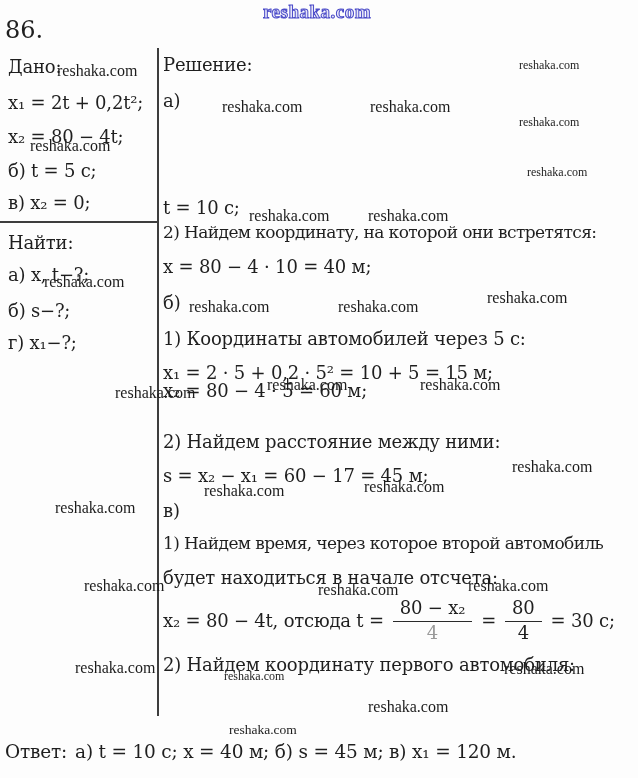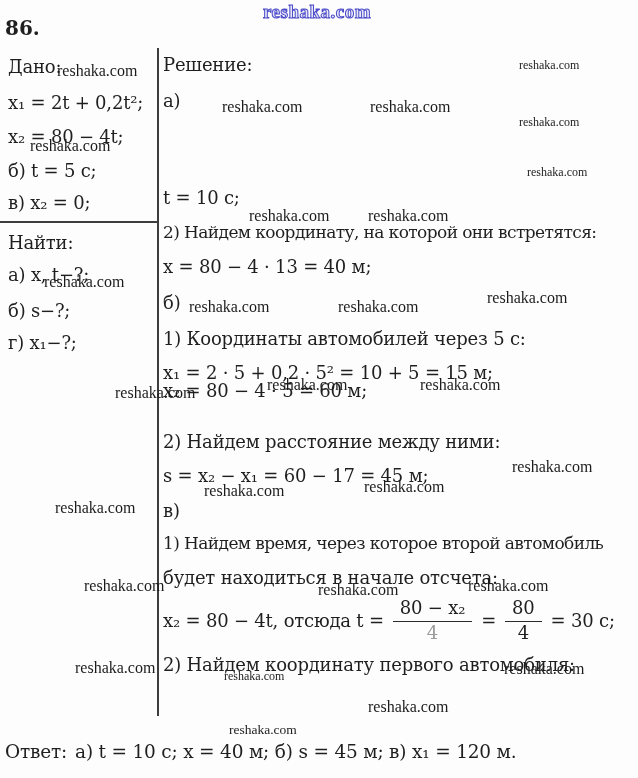--- a/index.html
+++ b/index.html
@@ -1,20 +1,20 @@
 <!DOCTYPE html>
 <html><head>
 <meta charset="utf-8">
 <style>
   html,body { margin:0; padding:0; background:#fff; }
   .sheet {
     position:relative; width:638px; height:778px; background:#fdfdfd;
     font-family:"DejaVu Serif","Liberation Serif",serif; color:#1f1f1f; overflow:hidden;
   }
-  .probnum { position:absolute; top:16px; left:5px; font-weight:bold; font-size:20px; }
+  .probnum { position:absolute; top:16px; left:5px; font-weight:normal; font-size:24px; }
   .vdiv { position:absolute; left:157px; top:48px; width:1.5px; height:668px; background:#3d3d3d; }
   .hdiv { position:absolute; left:0; top:221px; width:158px; height:1.5px; background:#3d3d3d; }
   .ln { position:absolute; font-size:18px; line-height:22px; white-space:nowrap; letter-spacing:-0.2px; }
   .tight { font-size:17px; letter-spacing:-0.6px; }
   .wm {
     position:absolute; font-family:Liberation Serif, serif;
     color:#1c1c1c; font-size:16px; line-height:1; white-space:nowrap;
   }
   .wm.sm { font-size:12px; }
   .wm.md { font-size:13.5px; }
@@ -49,23 +49,23 @@
   <div class="ln" style="left:8px; top:160px">б) t = 5 с;</div>
   <div class="ln" style="left:8px; top:192px">в) x₂ = 0;</div>
 
   <div class="ln" style="left:8px; top:232px">Найти:</div>
   <div class="ln" style="left:8px; top:264px">а) x, t−?;</div>
   <div class="ln" style="left:8px; top:300px">б) s−?;</div>
   <div class="ln" style="left:8px; top:332px">г) x₁−?;</div>
 
   <div class="ln" style="left:163px; top:54px">Решение:</div>
   <div class="ln" style="left:163px; top:90px">а)</div>
-  <div class="ln" style="left:163px; top:187px">t = 10 с;</div>
+  <div class="ln" style="left:163px; top:197px">t = 10 с;</div>
   <div class="ln tight" style="left:163px; top:221px">2) Найдем координату, на которой они встретятся:</div>
-  <div class="ln" style="left:163px; top:256px">x = 80 − 4 · 13 = 40 м;</div>
+  <div class="ln" style="left:163px; top:256px">x = 80 − 4 · 10 = 40 м;</div>
   <div class="ln" style="left:163px; top:292px">б)</div>
   <div class="ln" style="left:163px; top:328px">1) Координаты автомобилей через 5 с:</div>
   <div class="ln" style="left:163px; top:362px">x₁ = 2 · 5 + 0,2 · 5² = 10 + 5 = 15 м;</div>
   <div class="ln" style="left:163px; top:380px">x₂ = 80 − 4 · 5 = 60 м;</div>
   <div class="ln" style="left:163px; top:431px">2) Найдем расстояние между ними:</div>
   <div class="ln" style="left:163px; top:465px">s = x₂ − x₁ = 60 − 17 = 45 м;</div>
   <div class="ln" style="left:163px; top:500px">в)</div>
   <div class="ln tight" style="left:163px; top:532px">1) Найдем время, через которое второй автомобиль</div>
   <div class="ln" style="left:163px; top:567px">будет находиться в начале отсчета:</div>
 

